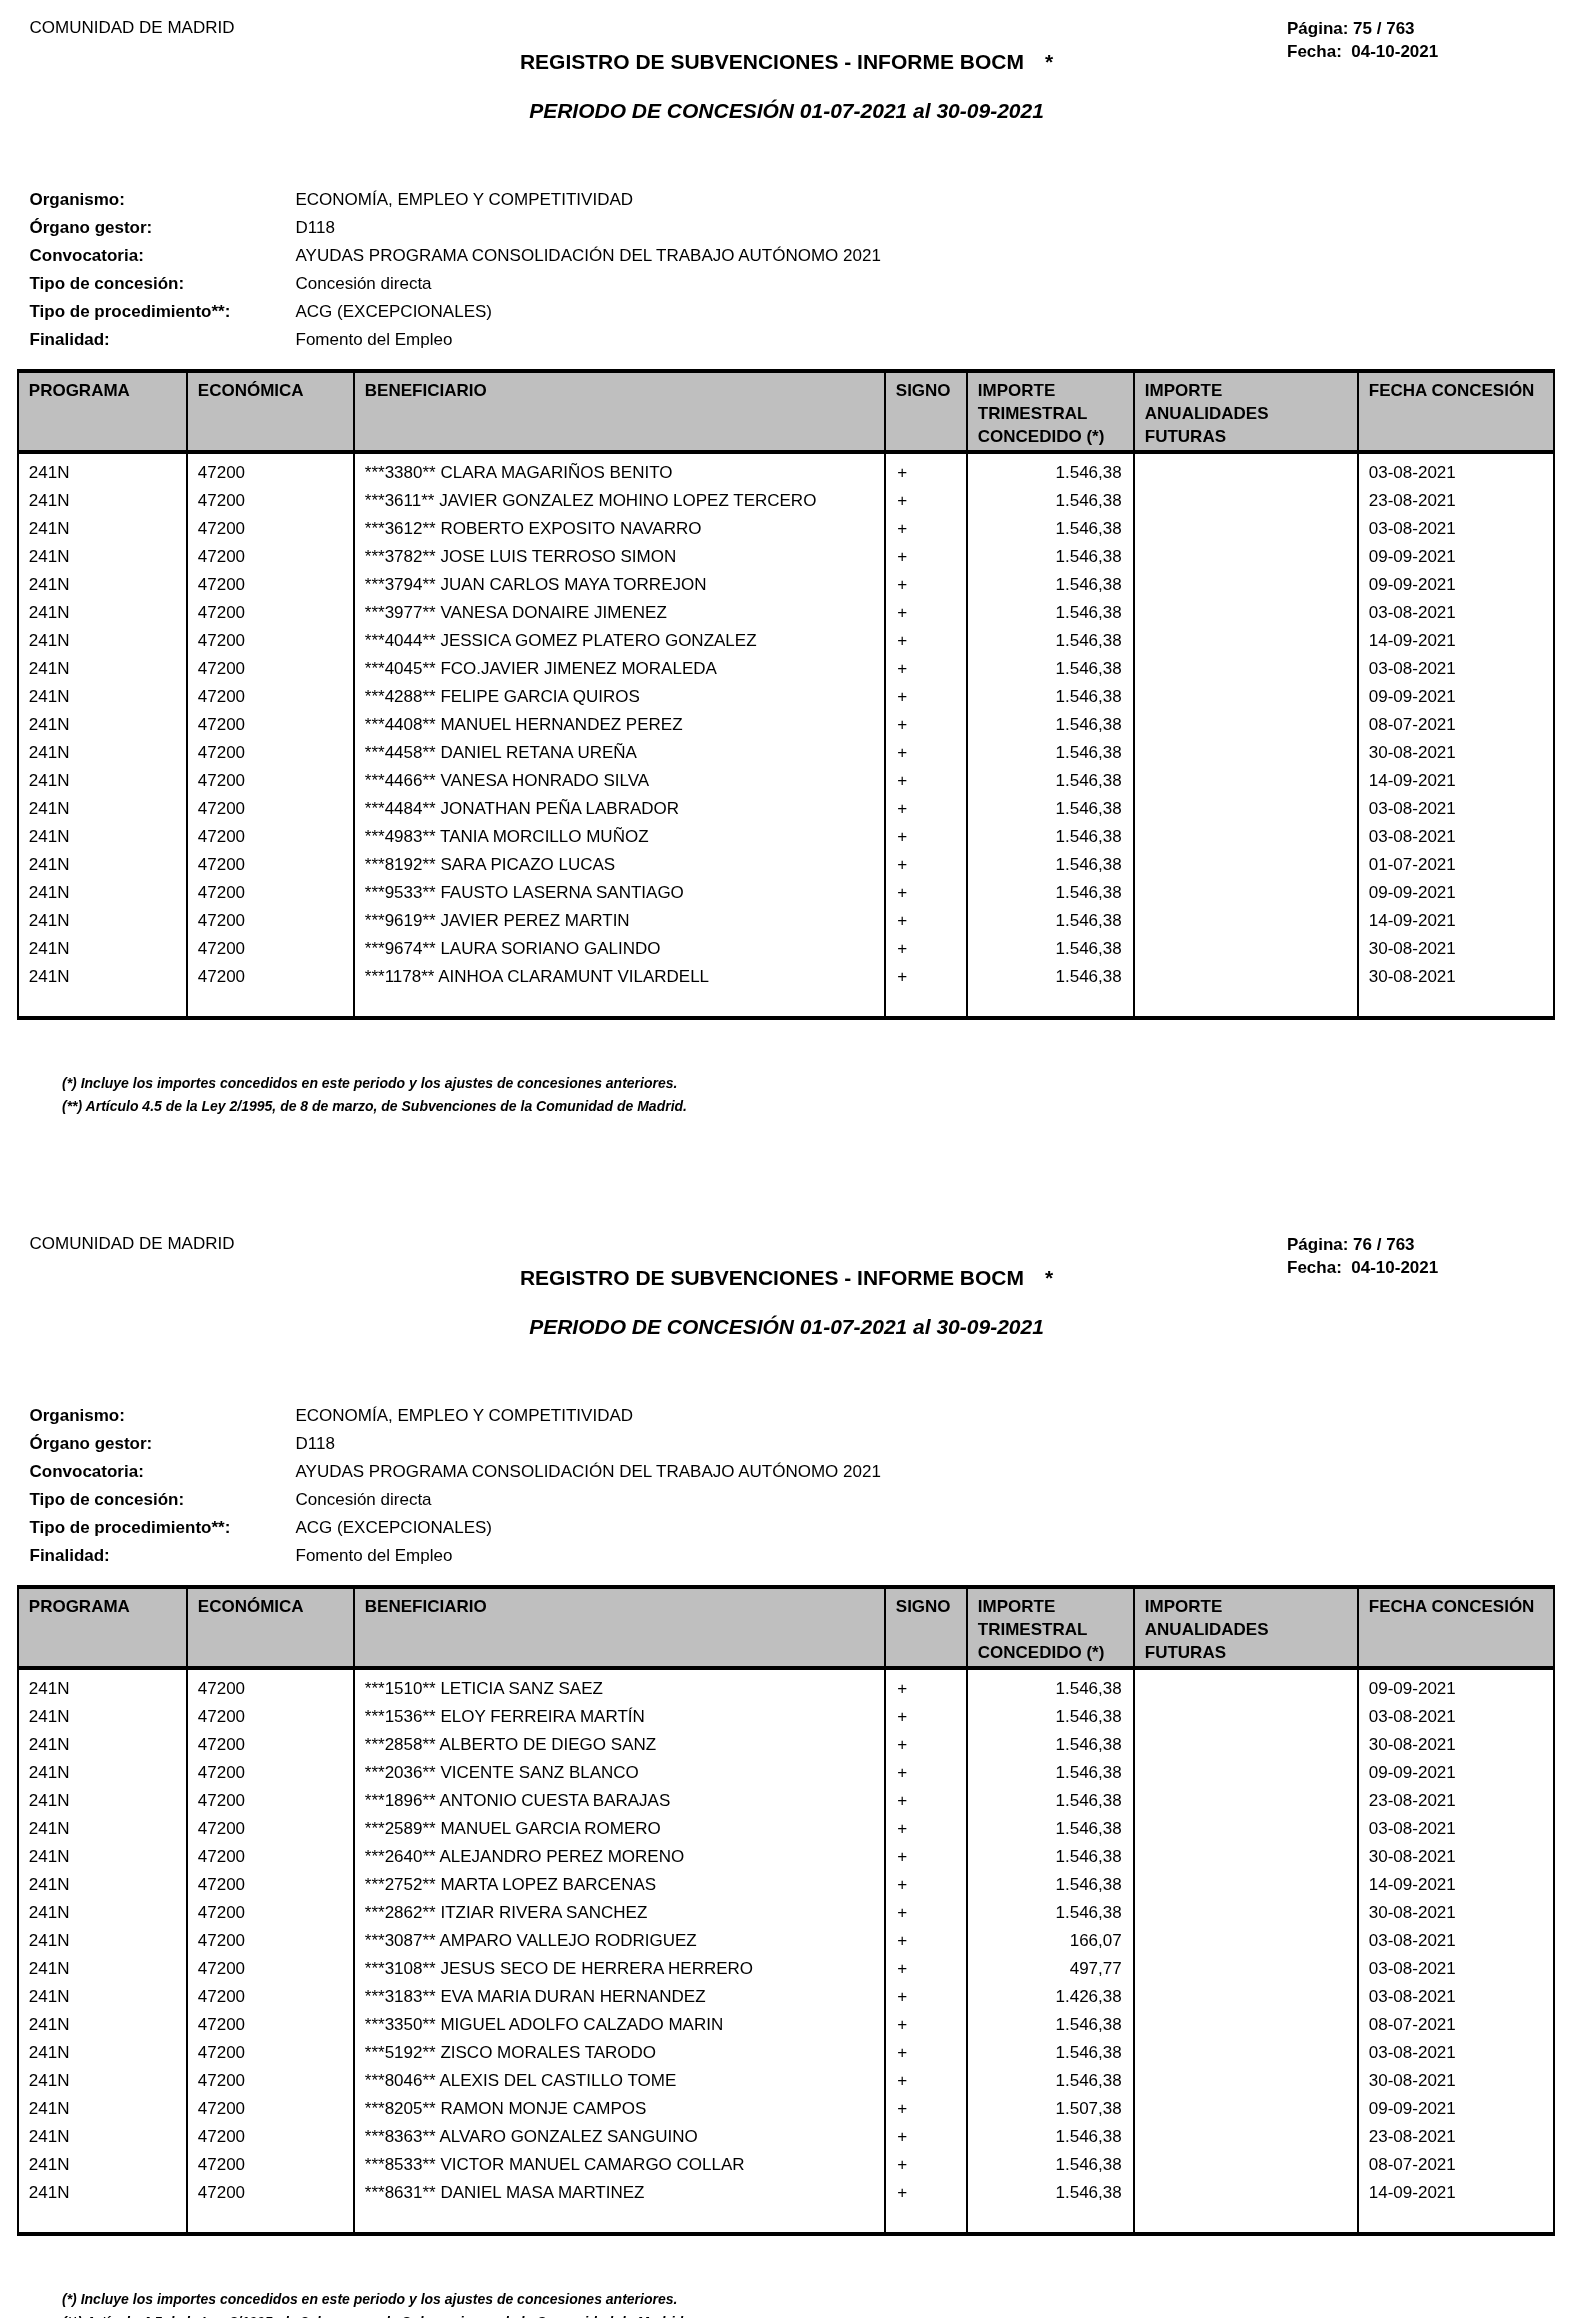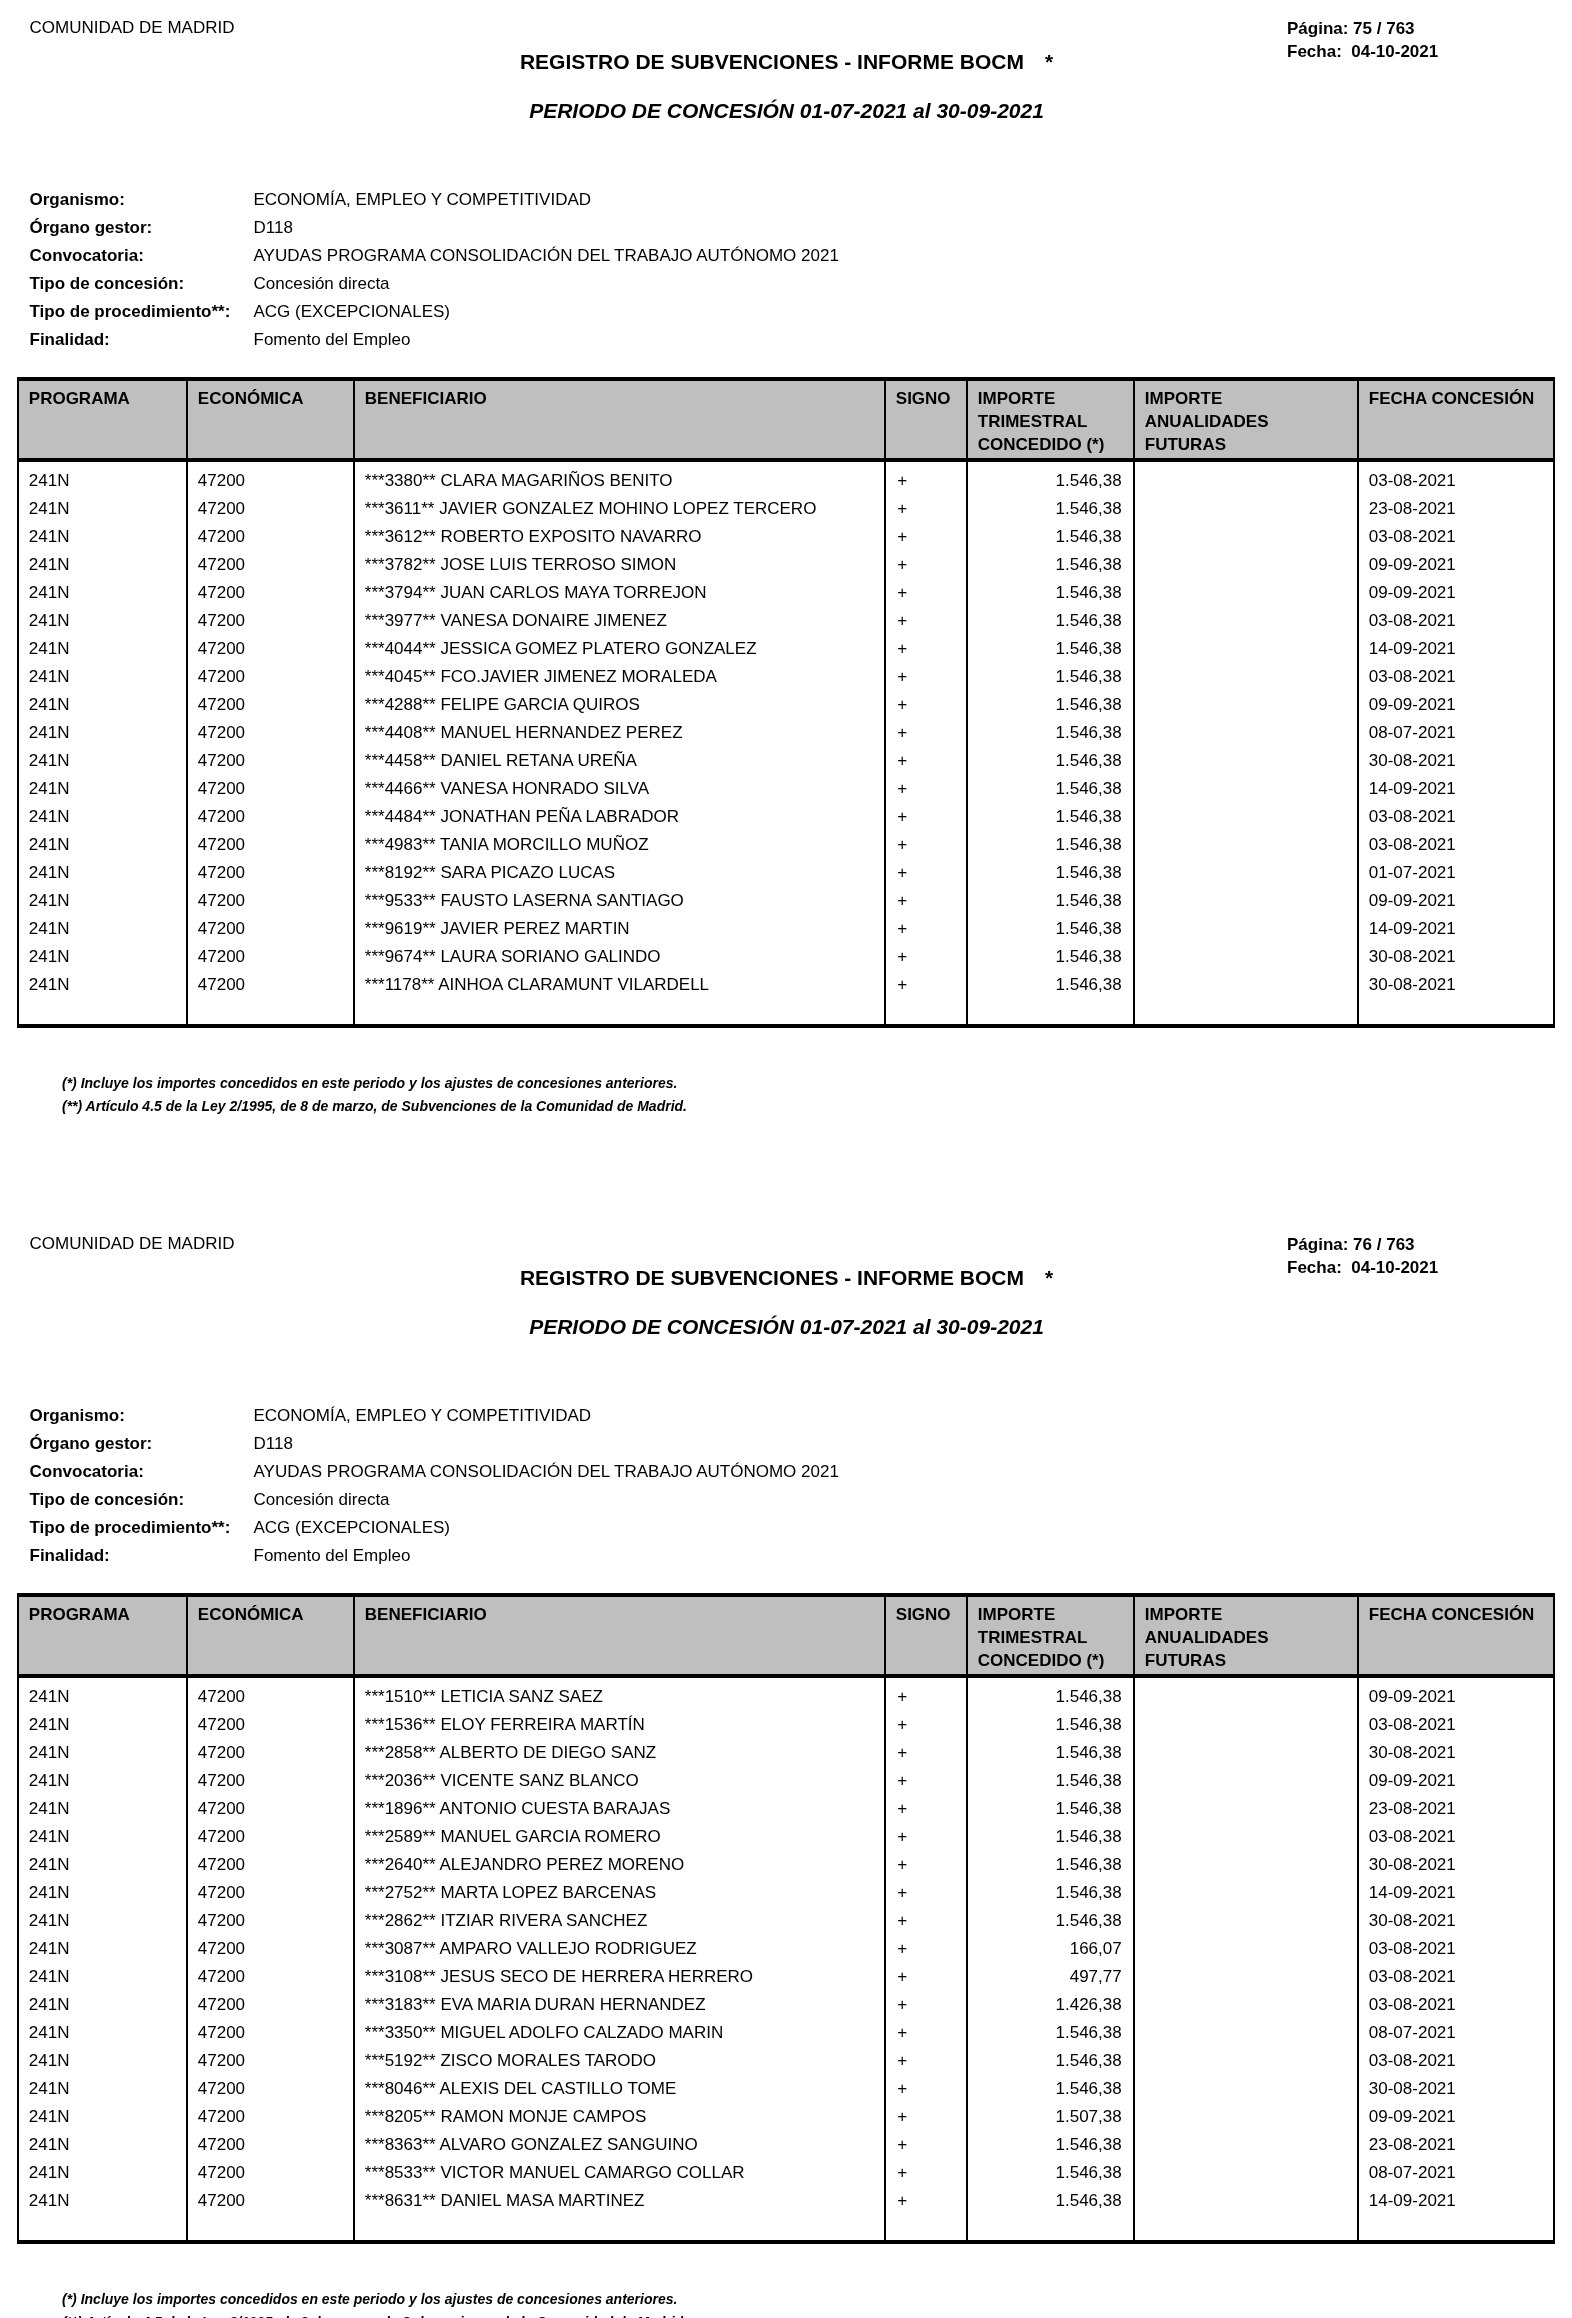--- a/index.html
+++ b/index.html
@@ -7,25 +7,25 @@
          font-family: "Liberation Sans", "DejaVu Sans", sans-serif; color: #000; }
   .page { position: absolute; left: 0; width: 1260px; height: 1196px; }
   .org-name { position: absolute; left: 29.5px; top: 18.3px; font-size: 17px; }
   .title { position: absolute; left: 0; width: 1573px; text-align: center; font-weight: bold; font-size: 21px; }
   .title-1 { top: 37px; margin-top: 13px; }
   .title-2 { top: 99px; font-style: italic; }
   .title-1 .star { margin-left: 21px; }
   .page-meta { position: absolute; left: 1287px; top: 18.3px; font-size: 17px; line-height: 22.5px; }
   .page-meta .row { white-space: pre; font-weight: bold; }
   .info { position: absolute; left: 29.5px; top: 186px; font-size: 17px; }
-  .info-row { height: 28px; line-height: 28px; display: flex; }
+  .info-row { height: 28px; line-height: 28px; display: flex; gap: 42px; }
   .info-label { width: 224px; font-weight: bold; }
   .info-value { }
   .grid { position: absolute; left: 17px; top: 369px; width: 1536px; }
-  table { border-collapse: collapse; width: 100%; table-layout: fixed; font-size: 17px; margin-top: 8px; }
+  table { border-collapse: collapse; width: 100%; table-layout: fixed; font-size: 17px; }
   th { background: #bfbfbf; font-weight: bold; text-align: left; vertical-align: top;
        padding: 5.6px 9.8px 2.8px 9.8px; line-height: 23px; border-left: 2.1px solid #000; border-right: 2.1px solid #000;
        border-top: 4.2px solid #000; border-bottom: 4.2px solid #000; height: 66px; }
   td { padding: 0 9.8px; height: 28px; line-height: 28px; border-left: 2.1px solid #000; border-right: 2.1px solid #000;
        white-space: nowrap; overflow: hidden; }
   tbody tr:first-child td { padding-top: 4.2px; }
   tr.filler td { height: 25px; border-bottom: 4.2px solid #000; }
   td.num { text-align: right; padding-right: 11.3px; }
   td.sign { padding-left: 11.3px; }
   .notes { position: absolute; left: 62px; font-size: 14px; font-style: italic; font-weight: bold; line-height: 22.5px; }

